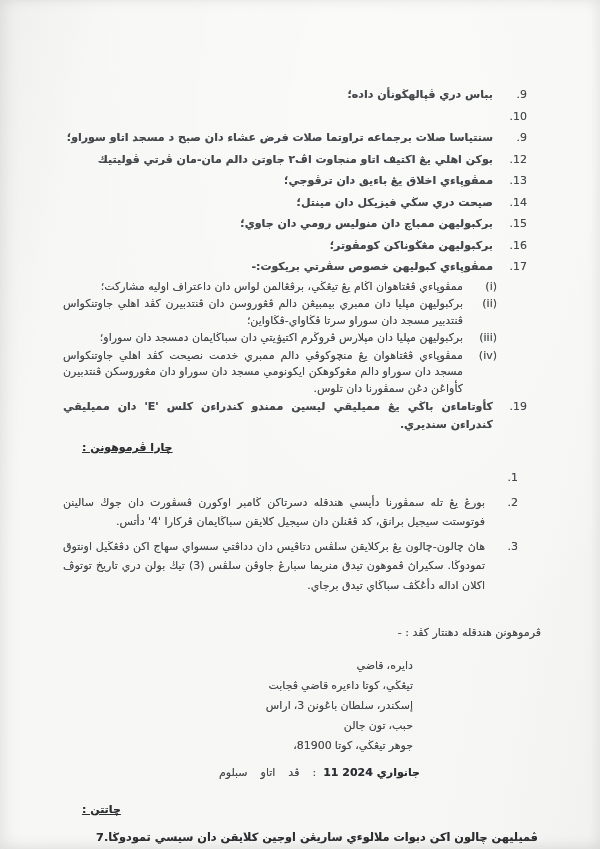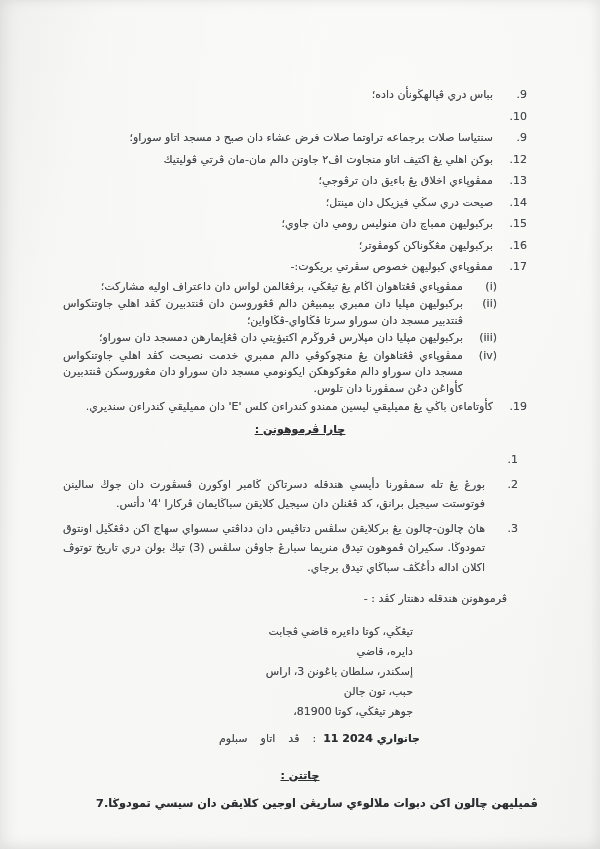--- a/index.html
+++ b/index.html
@@ -14,42 +14,42 @@
       linear-gradient(100deg,#efefed 0%,#f7f7f5 14%,#f6f6f4 84%,#f1f1ef 100%);
     box-shadow: inset 7px 0 16px rgba(0,0,0,0.05), inset -5px 0 12px rgba(0,0,0,0.035), inset 0 -6px 14px rgba(0,0,0,0.03);
     font-family:"DejaVu Sans", sans-serif;
     font-size:11px;
     color:#45484c;
     text-shadow:0 0 0.5px rgba(70,70,75,0.55);
   }
   
   .mi{display:flex;direction:rtl;padding:0 73px 0 63px;}
   .mi .num{flex:none;width:31px;text-align:right;direction:rtl;}
-  .mi .txt{flex:1;margin-right:3px;text-align:justify;}
+  .mi .txt{flex:1;margin-right:3px;text-align:justify;font-weight:bold;}
   .mi .num,.mi .txt{line-height:21.5px;}
   .mi.last .num,.mi.last .txt{line-height:18px;}
   .mi.last{margin-top:1px;}
   
   .si{display:flex;direction:rtl;padding:0 103px 0 63px;margin-top:1px;}
   .si .num{flex:none;width:28px;text-align:right;direction:ltr;}
   .si .txt{flex:1;margin-right:6px;text-align:justify;}
   .si .num,.si .txt{line-height:16.5px;}
   
-  .heading{direction:rtl;text-align:center;padding:0 62px;font-weight:bold;color:#2c2e31;}
+  .heading{direction:rtl;text-align:left;padding:0 82px;font-weight:bold;color:#2c2e31;}
   .heading .u{text-decoration:underline;}
   .heading.cara{margin-top:7px;}
   .heading.notes{margin-top:21px;}
   
   .ci{display:flex;direction:rtl;padding:0 82px 0 63px;margin-top:5px;}
   .ci .num{flex:none;width:28px;text-align:right;direction:rtl;}
   .ci .txt{flex:1;margin-right:5px;text-align:justify;}
   .ci .num,.ci .txt{line-height:19.5px;}
   .ci.first{margin-top:14px;}
   
-  .submit{direction:rtl;text-align:right;padding-right:93px;line-height:19px;margin-top:12px;}
+  .submit{direction:rtl;text-align:right;padding-right:59px;line-height:19px;margin-top:28px;}
   
   .addr{margin-top:14px;}
   .addr-line{direction:ltr;text-align:right;padding-right:187px;line-height:20px;}
   .addr-line span{unicode-bidi:isolate;direction:rtl;}
   .addr-line span:not(:first-child){margin-left:3px;}
   
   .date-line{direction:ltr;text-align:right;padding-right:180px;margin-top:7px;line-height:19px;}
   .date-line .lp{unicode-bidi:isolate;direction:rtl;}
   .date-line .lp:not(:first-child){margin-left:13px;}
   .date-line .date{unicode-bidi:isolate;direction:ltr;font-weight:bold;color:#2b2d30;margin-left:7px;}
@@ -101,21 +101,21 @@
   <div class="si">
     <div class="num">(i)</div>
     <div class="txt">ممڤوڽاءي ڤڠتاهوان اڬام يڠ تيڠڬي، برڤڠالمن لواس دان داعتراف اوليه مشاركت؛</div>
   </div>
   <div class="si">
     <div class="num">(ii)</div>
     <div class="txt">بركبوليهن مڽليا دان ممبري بيمبيڠن دالم ڤڠوروسن دان ڤنتدبيرن كڤد اهلي جاوتنكواس ڤنتدبير مسجد دان سوراو سرتا ڤڬاواي-ڤڬاواين؛</div>
   </div>
   <div class="si">
     <div class="num">(iii)</div>
-    <div class="txt">بركبوليهن مڽليا دان مڽلارس ڤروڬرم اكتيۏيتي دان ڤڠإيمارهن دمسجد دان سوراو؛</div>
+    <div class="txt">بركبوليهن مڽليا دان مڽلارس ڤروڬرم اكتيۏيتي دان سباڬايمان دمسجد دان سوراو؛</div>
   </div>
   <div class="si">
     <div class="num">(iv)</div>
     <div class="txt">ممڤوڽاءي ڤڠتاهوان يڠ منچوكوڤي دالم ممبري خدمت نصيحت كڤد اهلي جاوتنكواس مسجد دان سوراو دالم مڠوكوهكن ايكونومي مسجد دان سوراو دان مڠوروسكن ڤنتدبيرن كأواڠن دڠن سمڤورنا دان تلوس.</div>
   </div>
 
   <div class="mi last">
     <div class="num">19.</div>
     <div class="txt">كأوتاماءن باڬي يڠ مميليقي ليسين ممندو كندراءن كلس 'E' دان مميليقي كندراءن سنديري.</div>
   </div>
@@ -133,24 +133,24 @@
   </div>
   <div class="ci">
     <div class="num">3.</div>
     <div class="txt">هاڽ چالون-چالون يڠ بركلايقن سلڤس دتاڤيس دان دداڤتي سسواي سهاج اكن دڤڠڬيل اونتوق تمودوڬا. سكيراڽ ڤموهون تيدق منريما سبارڠ جاوڤن سلڤس (3) تيڬ بولن دري تاريخ توتوڤ اكلان اداله دأڠڬڤ سباڬاي تيدق برجاي.</div>
   </div>
 
   <div class="submit">ڤرموهونن هندقله دهنتار كڤد : -</div>
 
   <div class="addr">
     <div class="addr-line">
-      <span>ڤجابت</span><span>قاضي</span><span>داءيره</span><span>كوتا</span><span>تيڠڬي،</span>
+      <span>قاضي</span><span>دايره،</span>
     </div>
     <div class="addr-line">
-      <span>قاضي</span><span>دايره،</span>
+      <span>ڤجابت</span><span>قاضي</span><span>داءيره</span><span>كوتا</span><span>تيڠڬي،</span>
     </div>
     <div class="addr-line">
       <span>اراس</span><span>3،</span><span>باڠونن</span><span>سلطان</span><span>إسكندر،</span>
     </div>
     <div class="addr-line">
       <span>جالن</span><span>تون</span><span>حبب،</span>
     </div>
     <div class="addr-line">
       <span>81900،</span><span>كوتا</span><span>تيڠڬي،</span><span>جوهر</span>
     </div>

